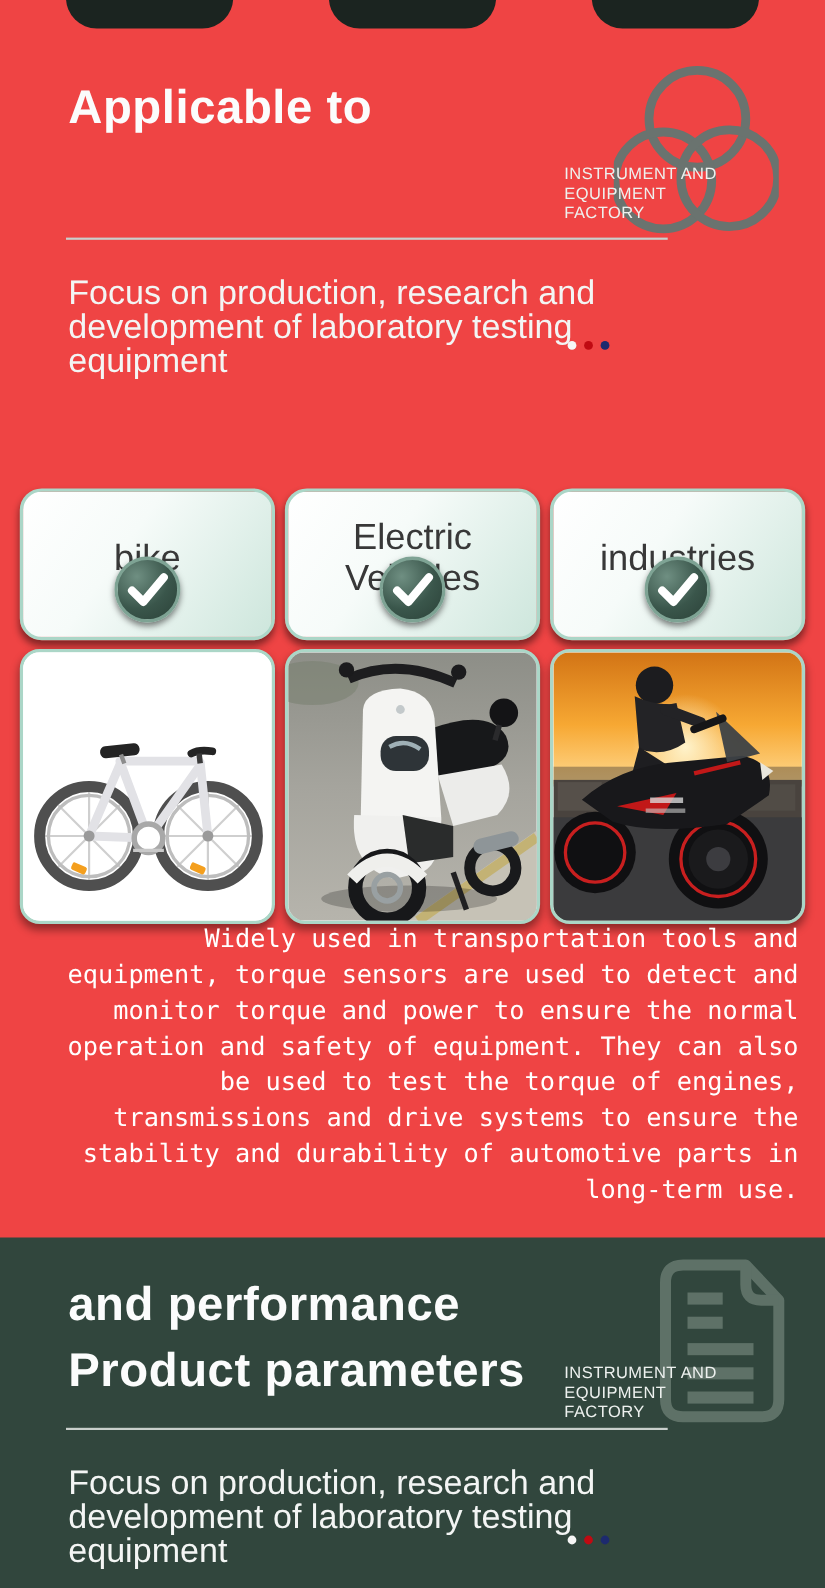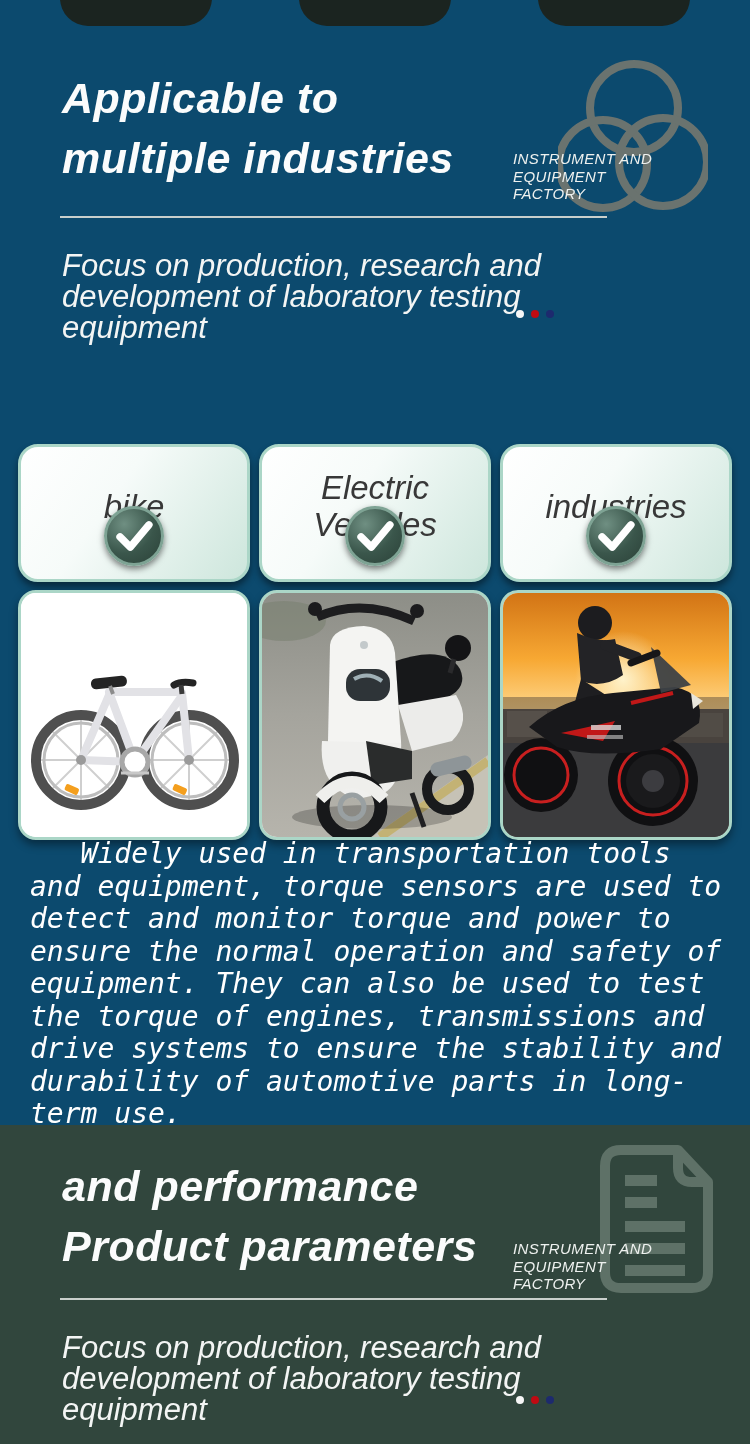--- a/index.html
+++ b/index.html
@@ -1,20 +1,20 @@
 <!DOCTYPE html>
 <html><head>
 <meta charset="utf-8">
 <style>
   * { margin:0; padding:0; box-sizing:border-box; }
   html,body { background:#111; }
   body { font-family:"Liberation Sans", sans-serif; }
   .page {
     position:relative; width:750px; height:1444px;
-    background:#0c4a6e; overflow:hidden; margin:0 auto;font-style:italic;
+    background:#ef4444; overflow:hidden; margin:0 auto;
   }
   
   .bump { position:absolute; top:-34px; width:152px; height:60px;
     background:#1b2420; border-radius:28px; }
   .bump.b1{ left:60px; } .bump.b2{ left:299px; } .bump.b3{ left:538px; }
 
   
   .big-title { position:absolute; left:62px; color:#fbfcfc;
     font-size:43px; font-weight:bold; line-height:60px; letter-spacing:0.5px; }
   .brand { position:absolute; left:513px; color:#eef1ef;
@@ -46,21 +46,21 @@
     background:radial-gradient(circle at 32% 28%, #6f8f82 0%, #3a564b 55%, #2b4138 100%);
     border:3px solid #7ea394; box-shadow:0 3px 6px rgba(0,0,0,0.5);
     display:flex; align-items:center; justify-content:center; }
   .photo { margin-top:8px; height:250px; border-radius:18px; border:3px solid #abd6c7;
     overflow:hidden; background:#fff; box-shadow:0 5px 8px rgba(0,0,0,0.4); }
   .photo svg { display:block; }
 
   
   .body-par { position:absolute; left:30px; top:838px; width:696px;
     font-family:"DejaVu Sans Mono", monospace;
-    font-size:28px; line-height:32.5px; color:#ffffff; text-indent:3ch; }
+    font-size:23px; line-height:32.5px; color:#ffffff; text-indent:3ch;text-align:right; }
 
   
   .section2 { position:absolute; left:0; top:1125px; width:750px; height:319px;
     background:#31463d; }
 </style>
 </head>
 <body>
 
 <div class="page">
 
@@ -71,21 +71,20 @@
   <span class="venn-icon">
     <svg width="150" height="168" viewBox="0 0 150 168" fill="none">
       <circle cx="76" cy="58" r="44" stroke="#6a736f" stroke-width="8"></circle>
       <circle cx="45" cy="114" r="44" stroke="#6a736f" stroke-width="8"></circle>
       <circle cx="105" cy="112" r="44" stroke="#6a736f" stroke-width="8"></circle>
     </svg>
   </span>
 
   <div class="big-title" style="top:68px;">
     <div>Applicable to</div>
-    <div>multiple industries</div>
   </div>
 
   <div class="brand" style="top:150px;">
     <div>INSTRUMENT AND</div>
     <div>EQUIPMENT</div>
     <div>FACTORY</div>
   </div>
 
   <div class="rule" style="top:216px;"></div>
 

